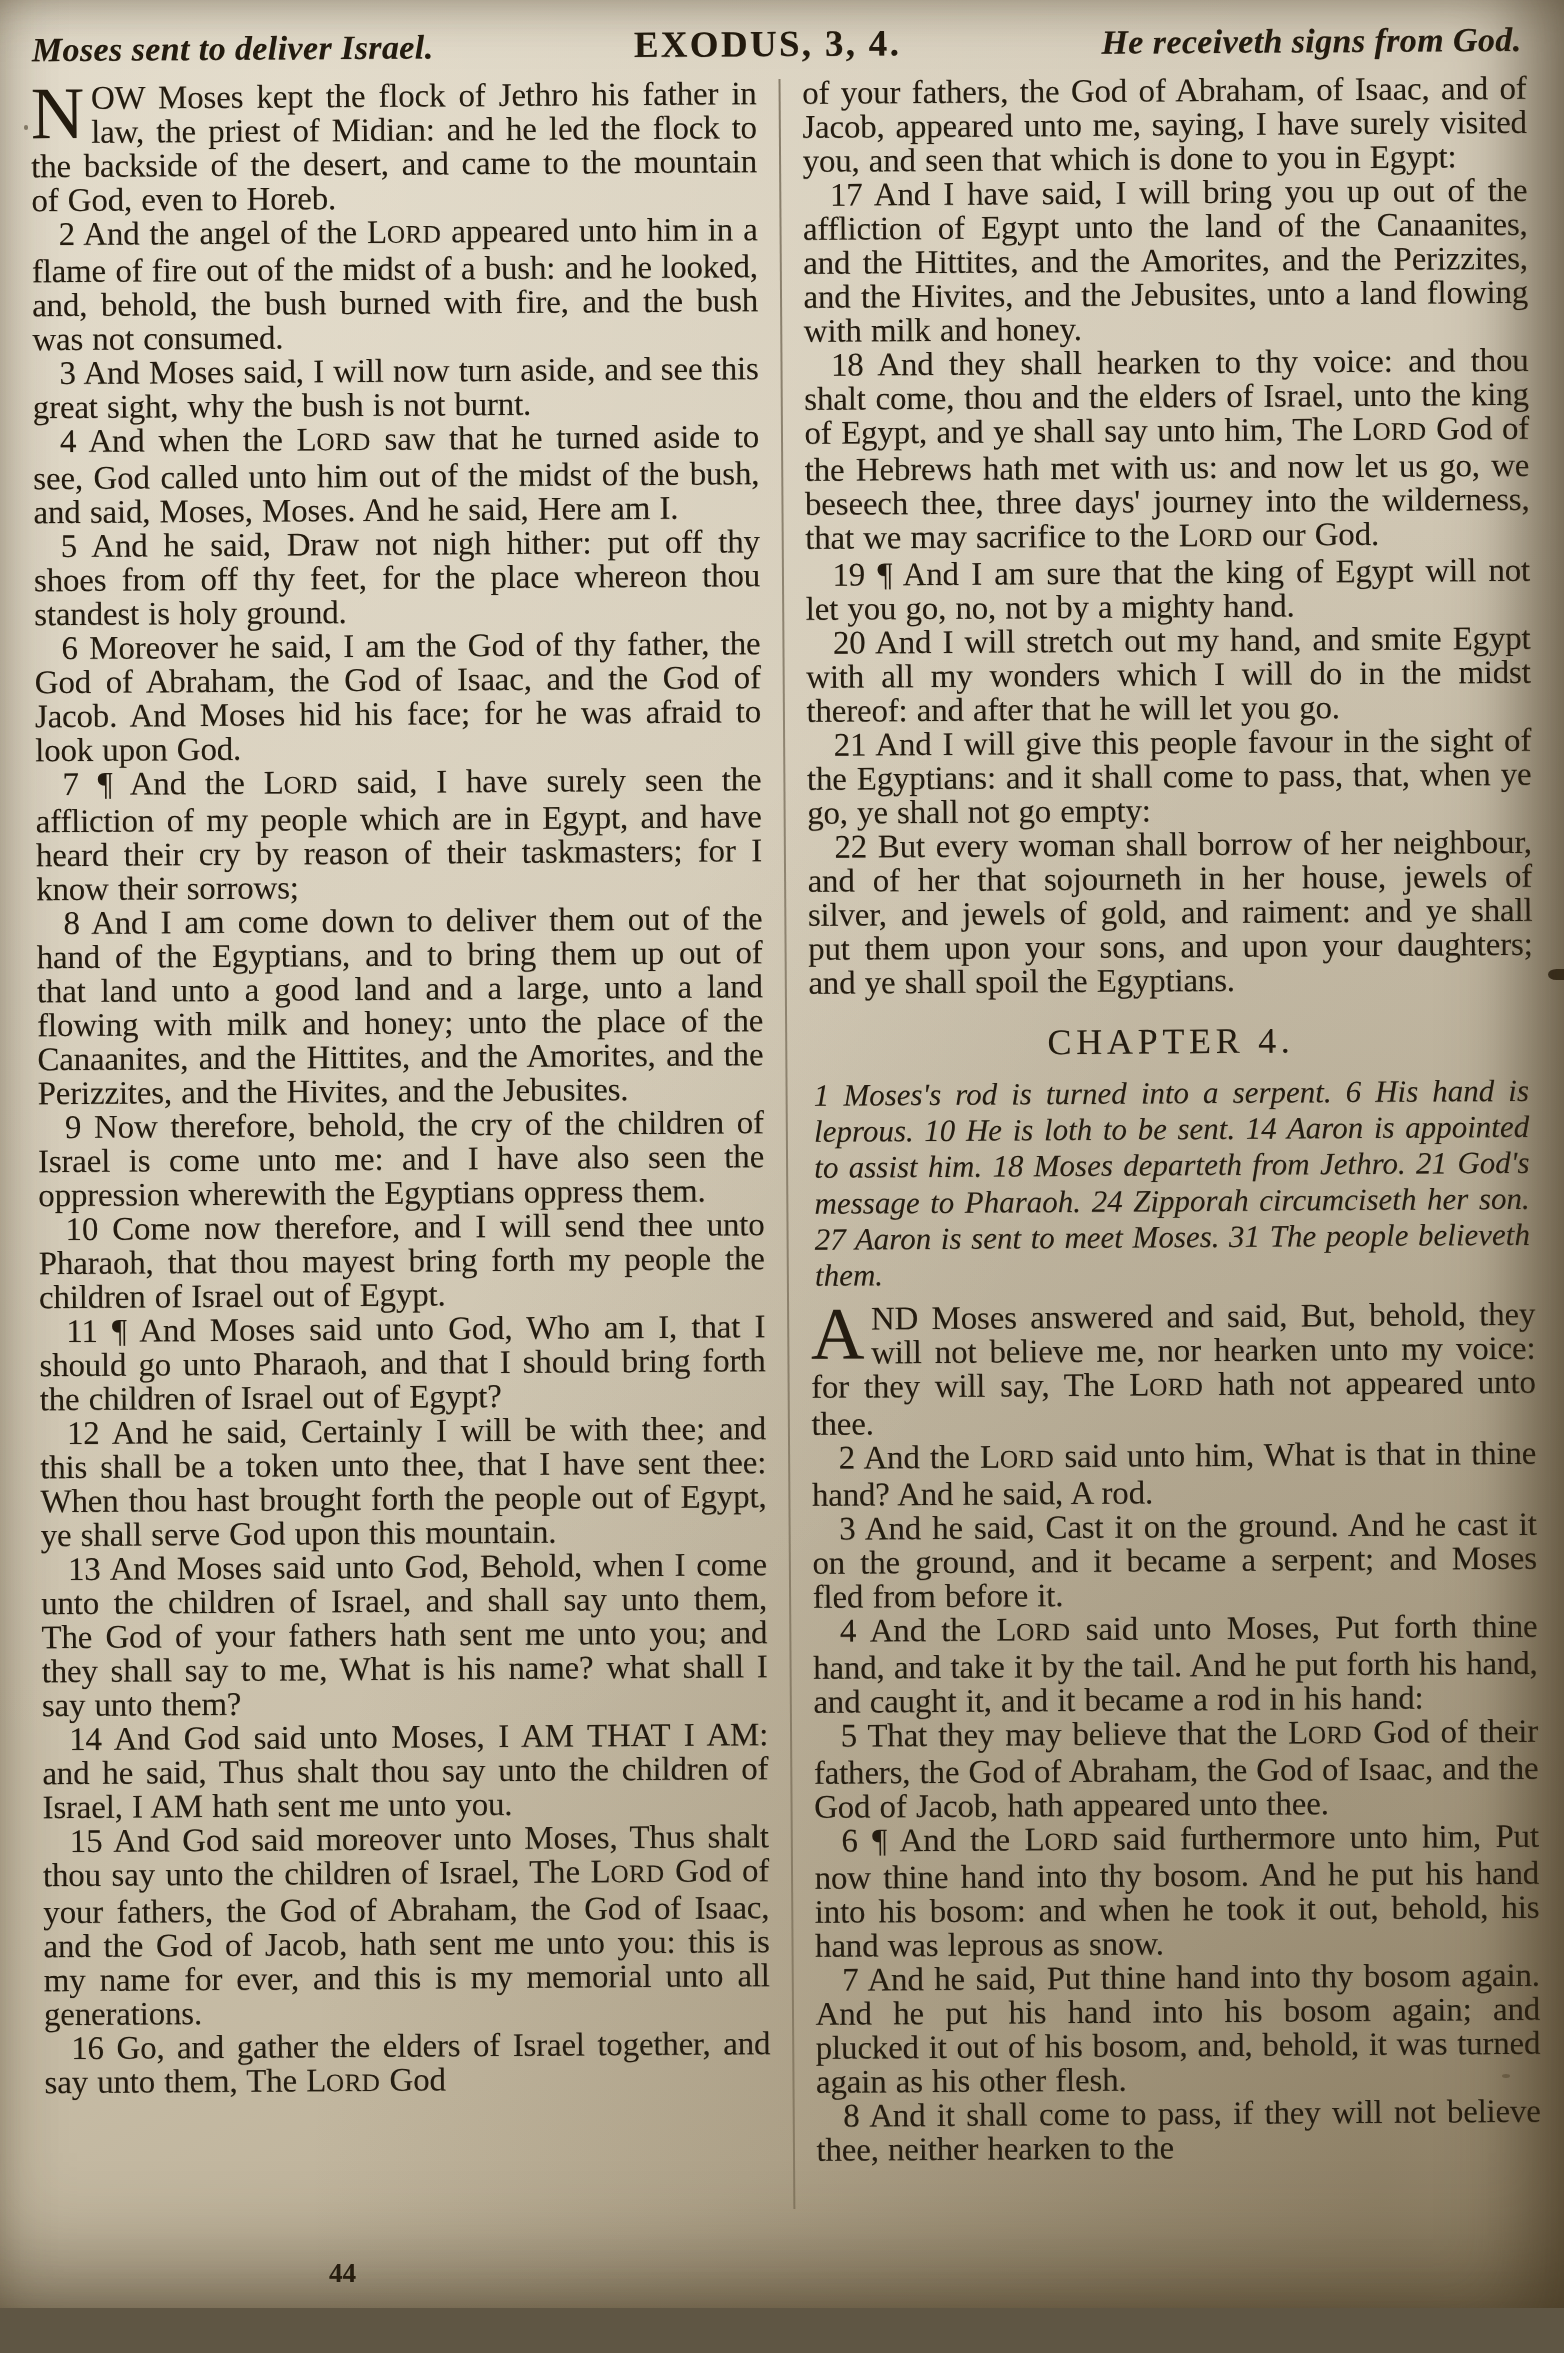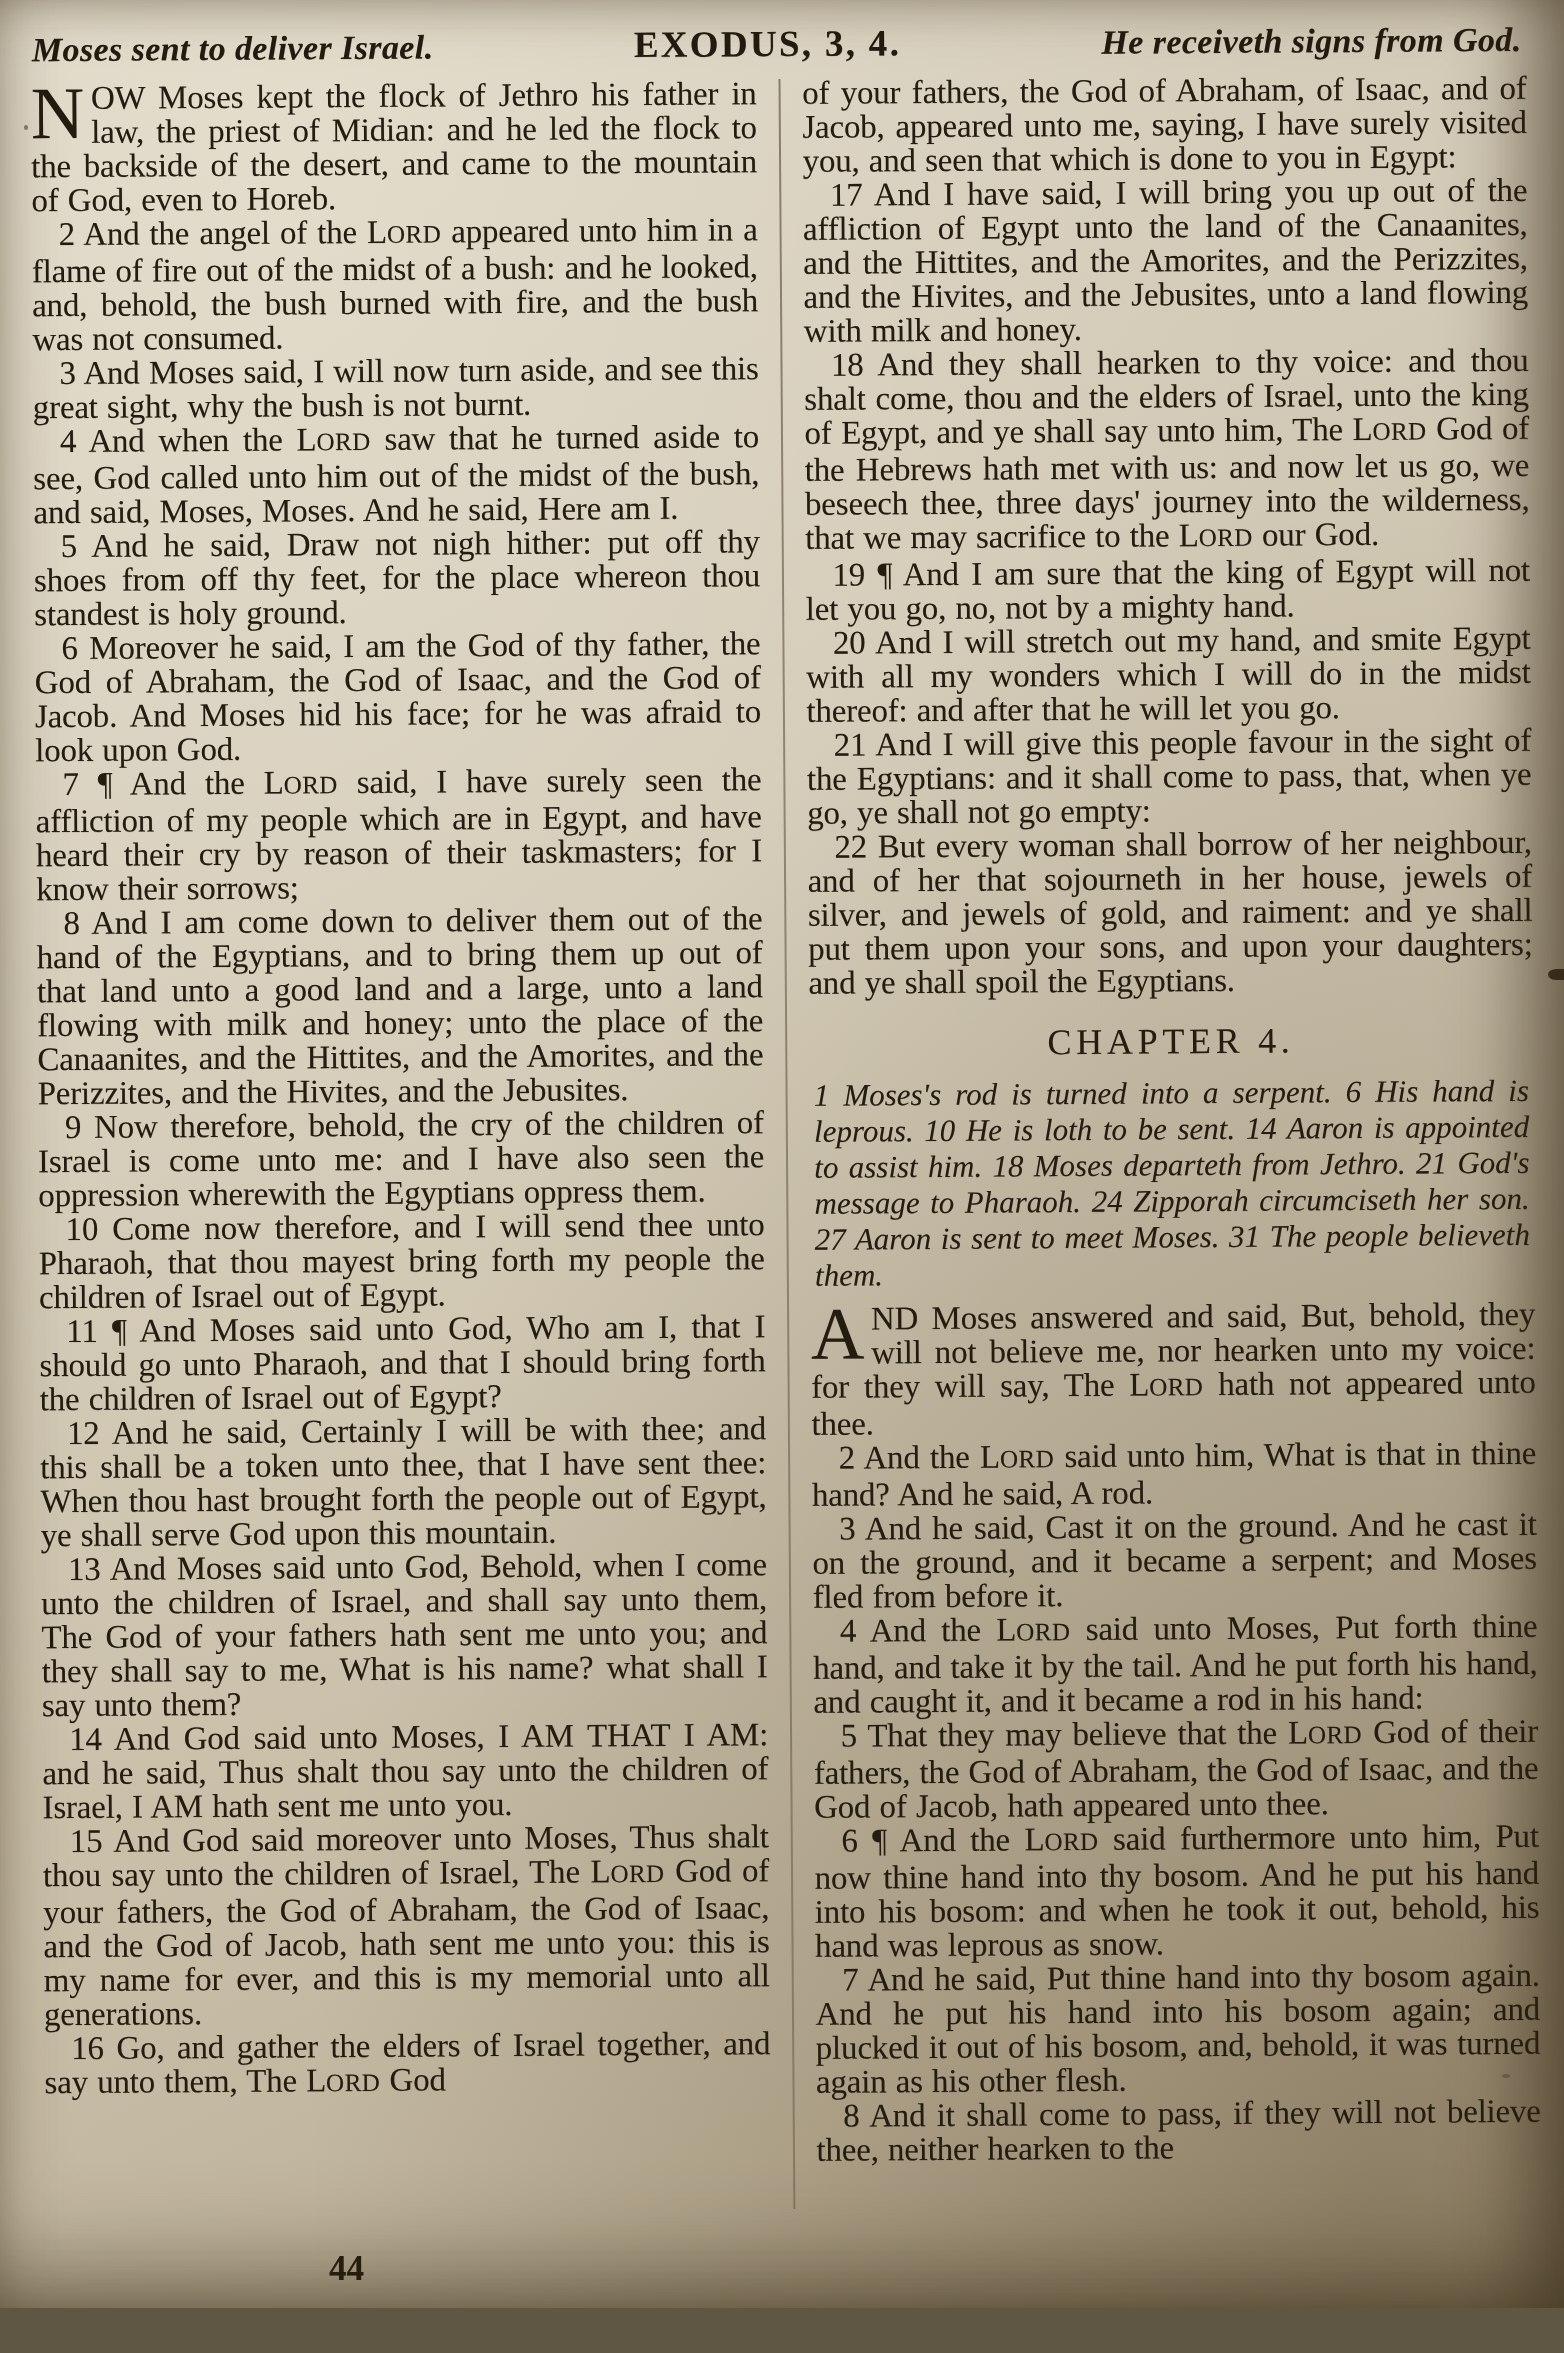--- a/index.html
+++ b/index.html
@@ -72,21 +72,21 @@
     text-shadow: 0.2px 0.3px 0.5px rgba(40,30,15,.32);
   }
   .chapter-summary {
     font-style:italic; font-size:31px; line-height:36px;
     text-align:justify; padding:0 4.7px; margin:3.1px 0 7.8px 0;
     word-spacing:1.6px;
     text-shadow: 0.2px 0.3px 0.5px rgba(40,30,15,.3);
   }
   .page-number {
     position:absolute; left:329px; bottom:19px; z-index:3;
-    font-size:35px; font-weight:bold;
+    font-size:27px; font-weight:bold;
     text-shadow: 0.2px 0.3px 0.5px rgba(40,30,15,.35);
     margin-top: 46px;
   }
   .blemish { position:absolute; z-index:5; pointer-events:none; }
   .blemish-a { right:0; top:969px; width:17px; height:11px; background:rgba(38,28,14,.85); border-radius:50% 0 0 50%; }
   .blemish-b { left:23.5px; top:125px; width:4.7px; height:4.7px; background:rgba(50,38,20,.5); border-radius:50%; }
   .blemish-c { right:55px; top:2074px; width:7.8px; height:3.9px; background:rgba(60,46,24,.35); border-radius:50%; }
 </style>
 </head>
 <body>

